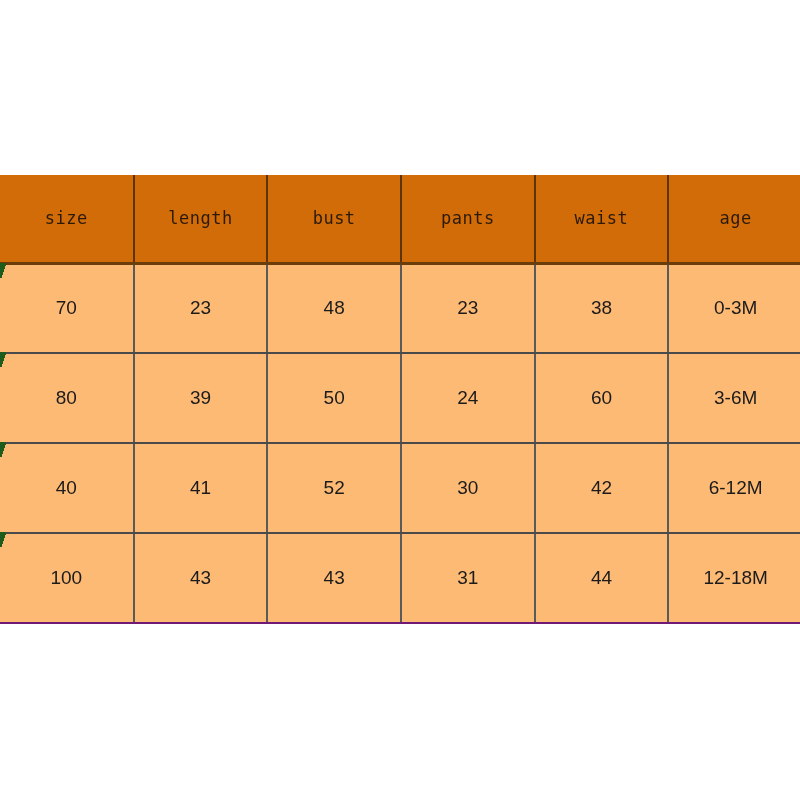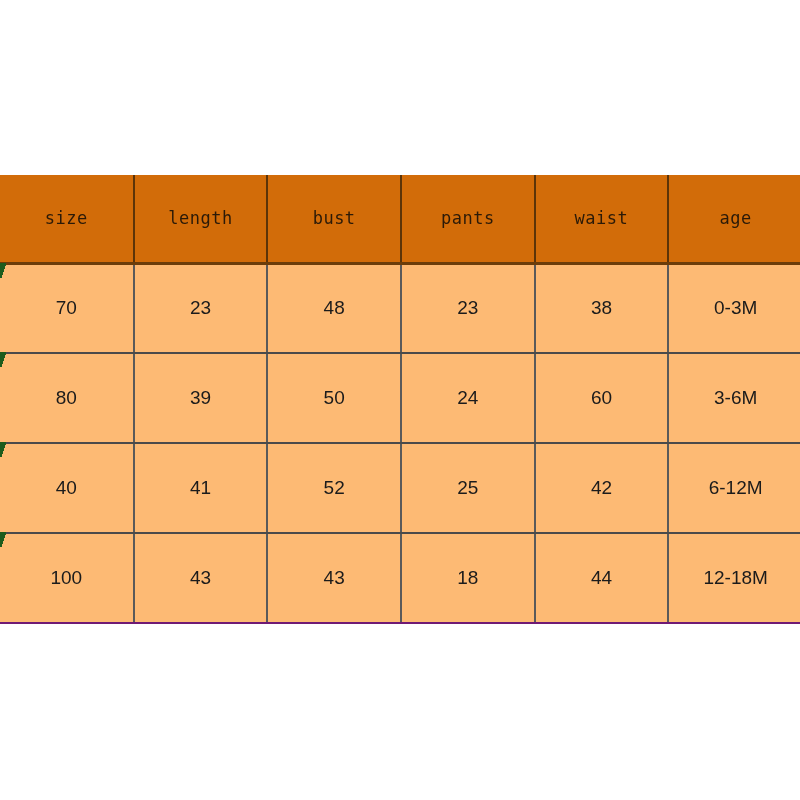--- a/index.html
+++ b/index.html
@@ -155,29 +155,29 @@
           <td class="data-cell">39</td>
           <td class="data-cell">50</td>
           <td class="data-cell">24</td>
           <td class="data-cell">60</td>
           <td class="data-cell">3-6M</td>
         </tr>
         <tr class="data-row">
           <td class="data-cell">40</td>
           <td class="data-cell">41</td>
           <td class="data-cell">52</td>
-          <td class="data-cell">25</td>
+          <td class="data-cell">30</td>
           <td class="data-cell">42</td>
           <td class="data-cell">6-12M</td>
         </tr>
         <tr class="data-row">
           <td class="data-cell">100</td>
           <td class="data-cell">43</td>
           <td class="data-cell">43</td>
-          <td class="data-cell">18</td>
+          <td class="data-cell">31</td>
           <td class="data-cell">44</td>
           <td class="data-cell">12-18M</td>
         </tr>
       </tbody>
     </table>
 
     <div class="edge-artifact" style="top:88px;">
       <i></i>
         <i></i>
         <i></i>

